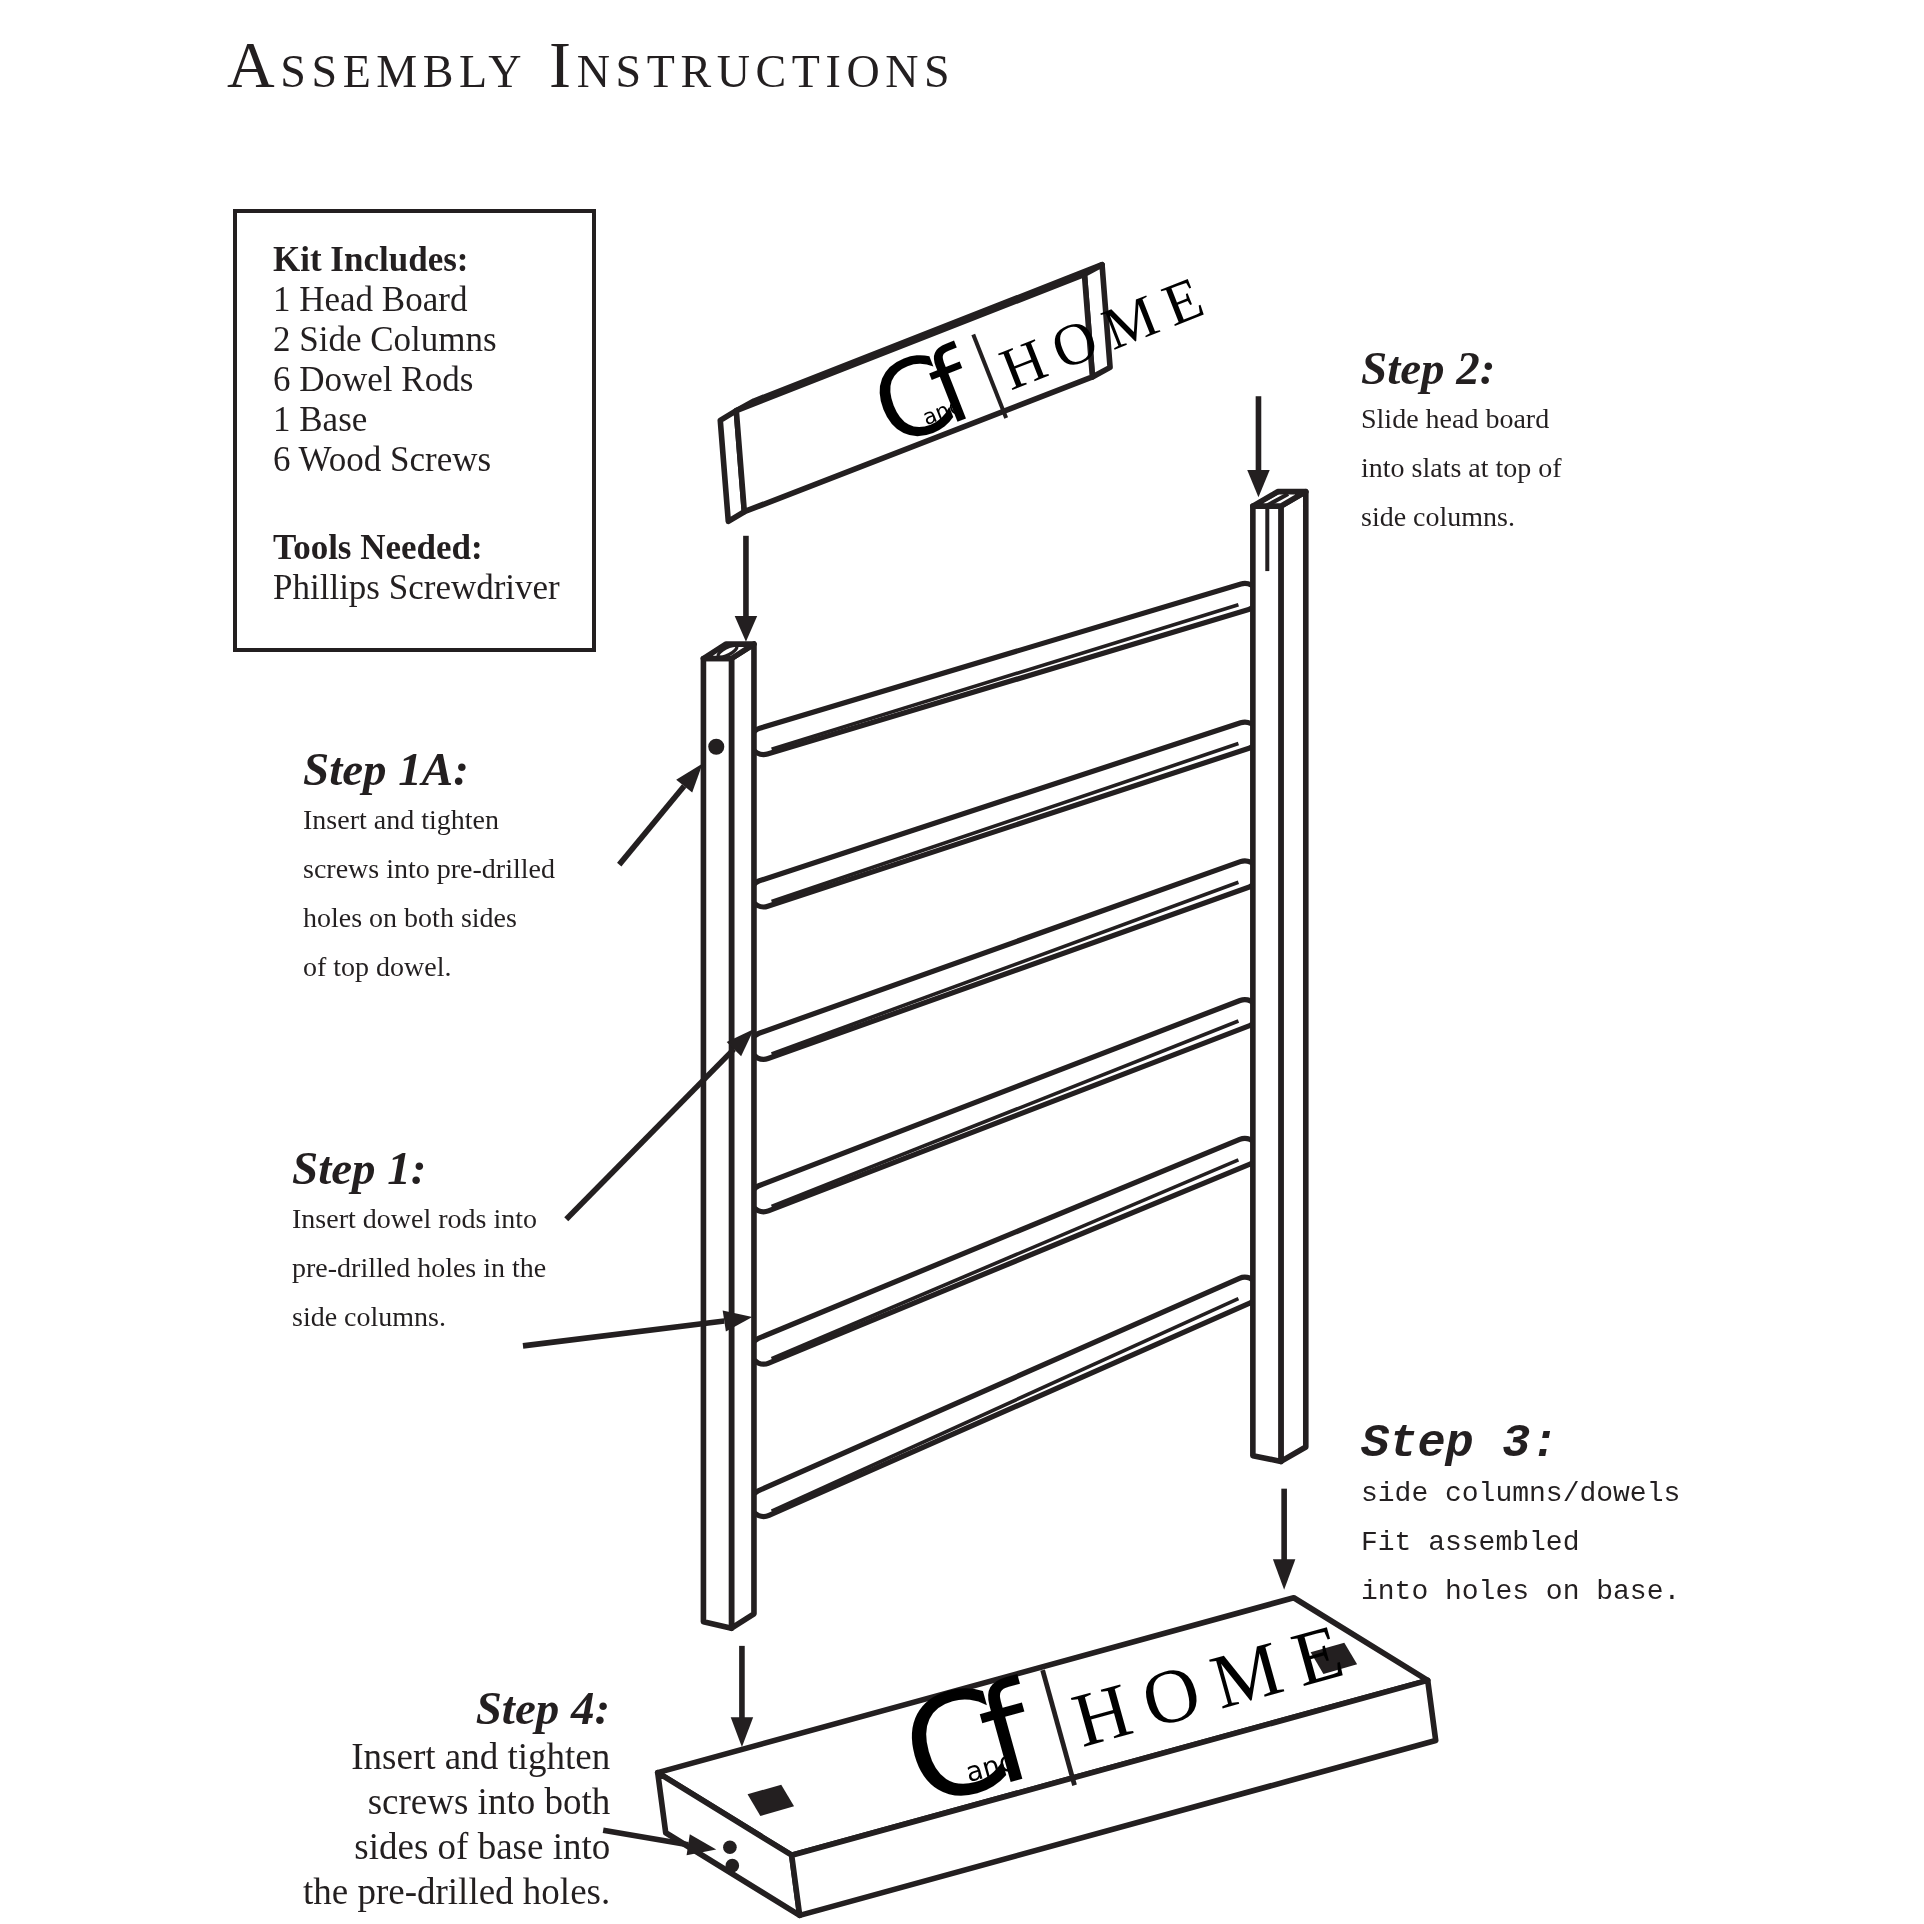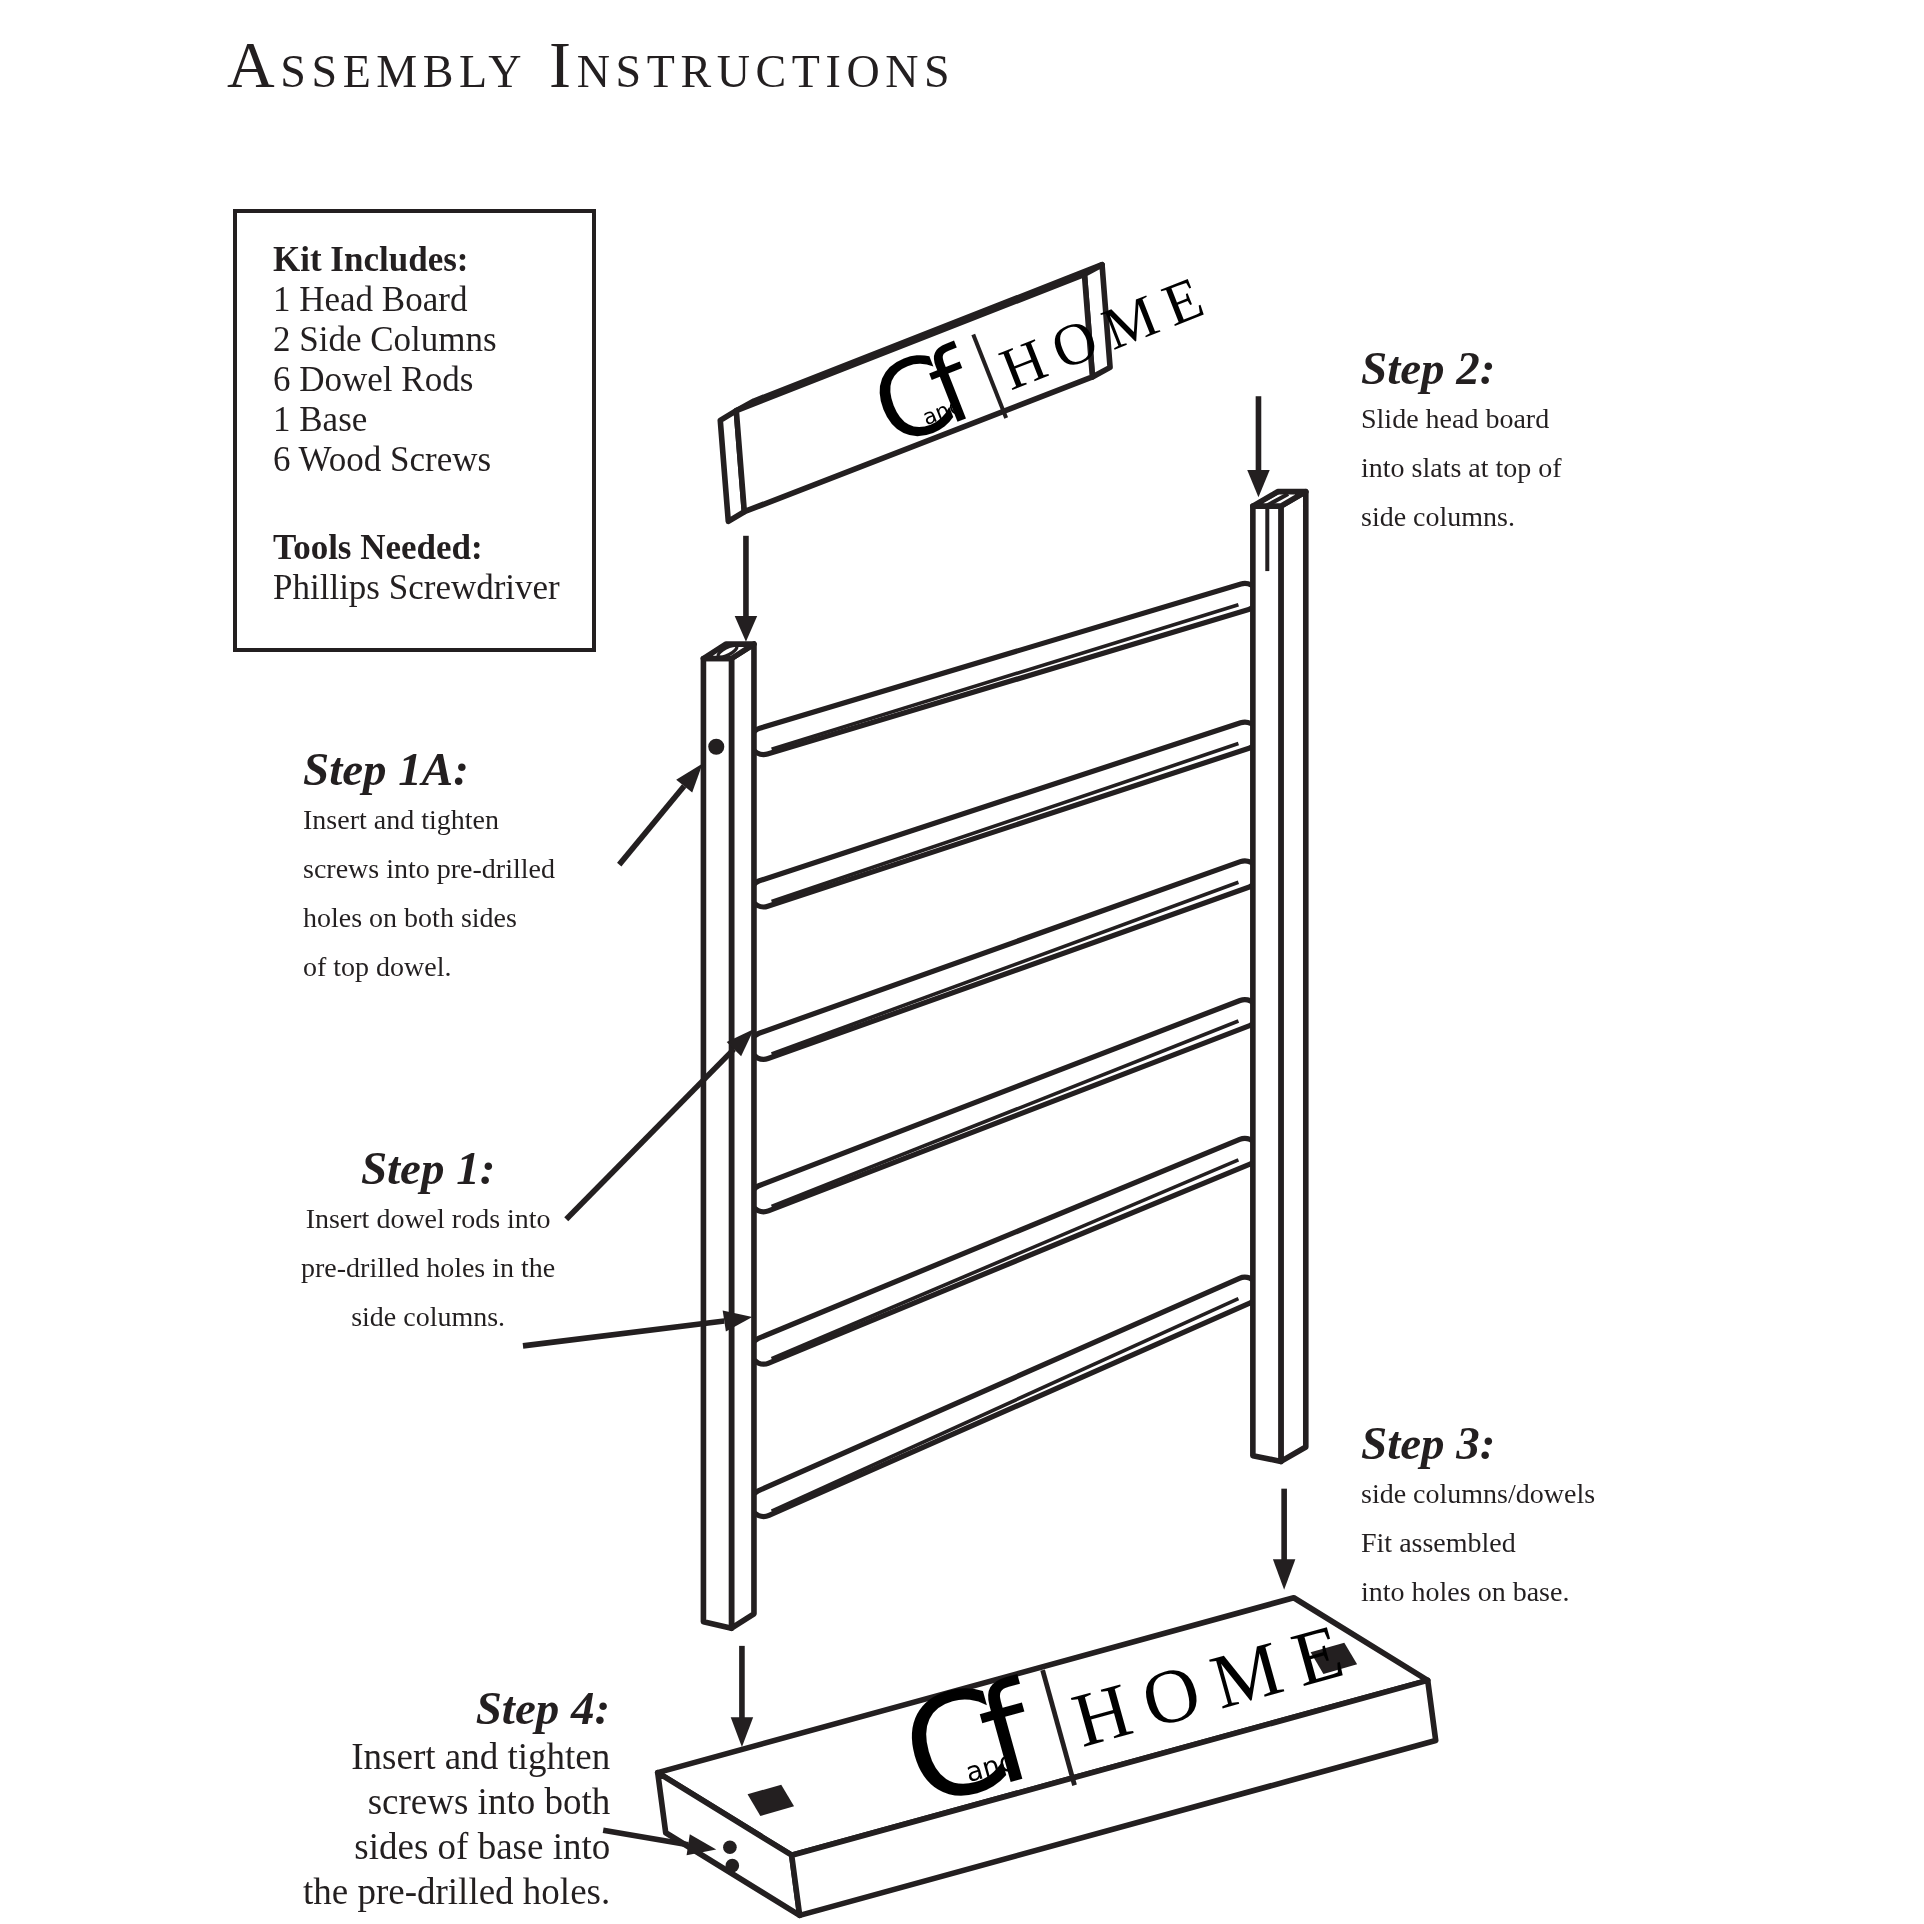--- a/index.html
+++ b/index.html
@@ -11,22 +11,22 @@
   #kit-box{left:233px;top:209px;width:319px;height:403px;border:4px solid #231f20;
            padding:27px 0 5px 36px;font-size:35px;line-height:40px;}
   .kit-line{white-space:nowrap;}
   .bold{font-weight:bold;}
   .tools-gap{margin-top:48px;}
   .step{position:absolute;}
   .step-label{font-size:47px;font-weight:bold;font-style:italic;line-height:51px;white-space:nowrap;}
   .step-body{font-size:28px;line-height:49px;white-space:nowrap;}
   #step-2{left:1361px;top:343px;}
   #step-1a{left:303px;top:744px;}
-  #step-1{left:301px;top:1143px;text-align:center;}
-  #step-3{left:1361px;top:1418px;}
+  #step-1{left:292px;top:1143px;}
+  #step-3{left:1361px;top:1418px;font-family:Liberation Mono, monospace;}
   #step-4{left:303px;top:1683px;text-align:right;}
   #step-4 .step-body{line-height:45px;font-size:37px;}
   svg{position:absolute;left:0;top:0;}
   .ink{stroke:#231f20;fill:#ffffff;stroke-width:7;stroke-linejoin:round;}
   .inkline{stroke:#231f20;stroke-width:7;fill:none;}
   .thin{stroke:#231f20;stroke-width:5;fill:none;}
   .fillink{fill:#231f20;stroke:none;}
   .logo-c{font-family:"DejaVu Sans",sans-serif;font-weight:400;}
   .logo-and{font-family:"DejaVu Sans",sans-serif;}
   .logo-home{font-family:"Liberation Serif",serif;}

